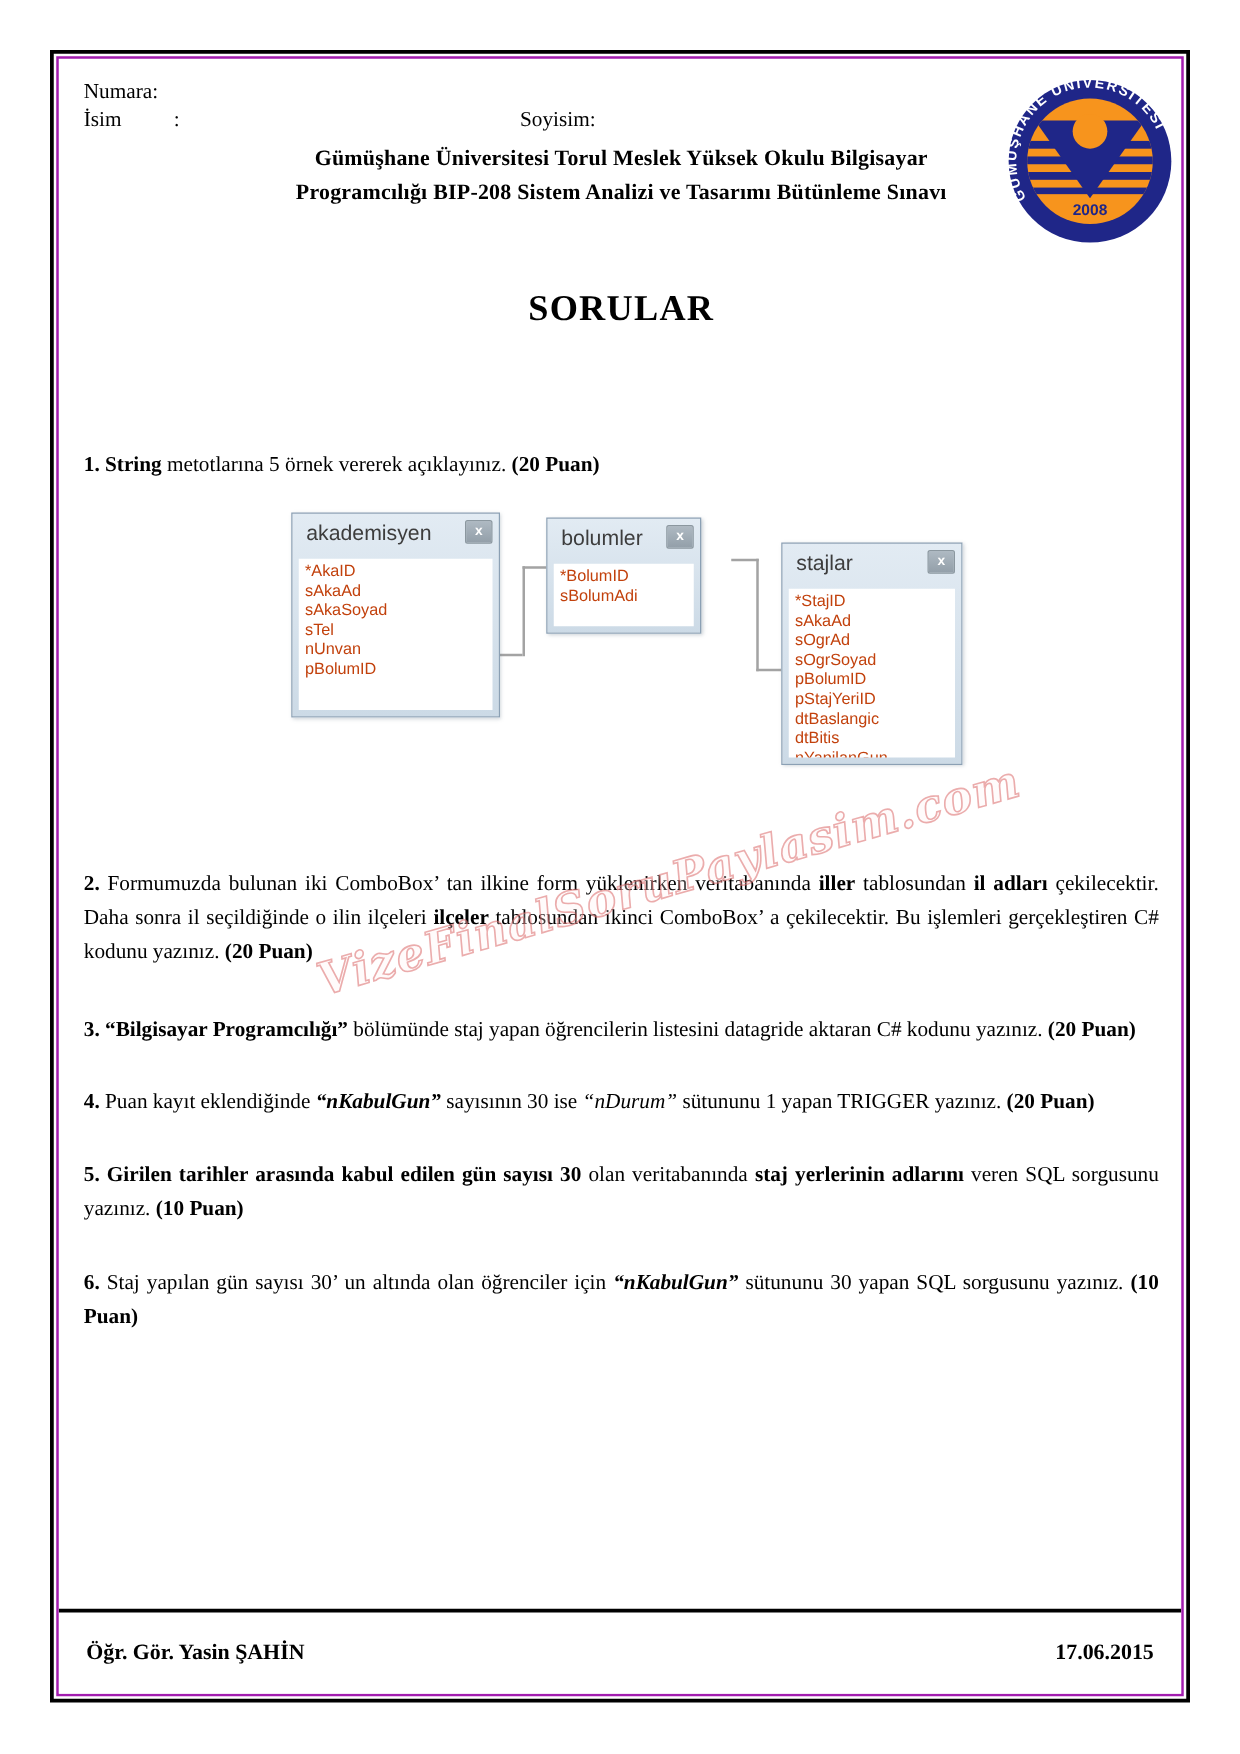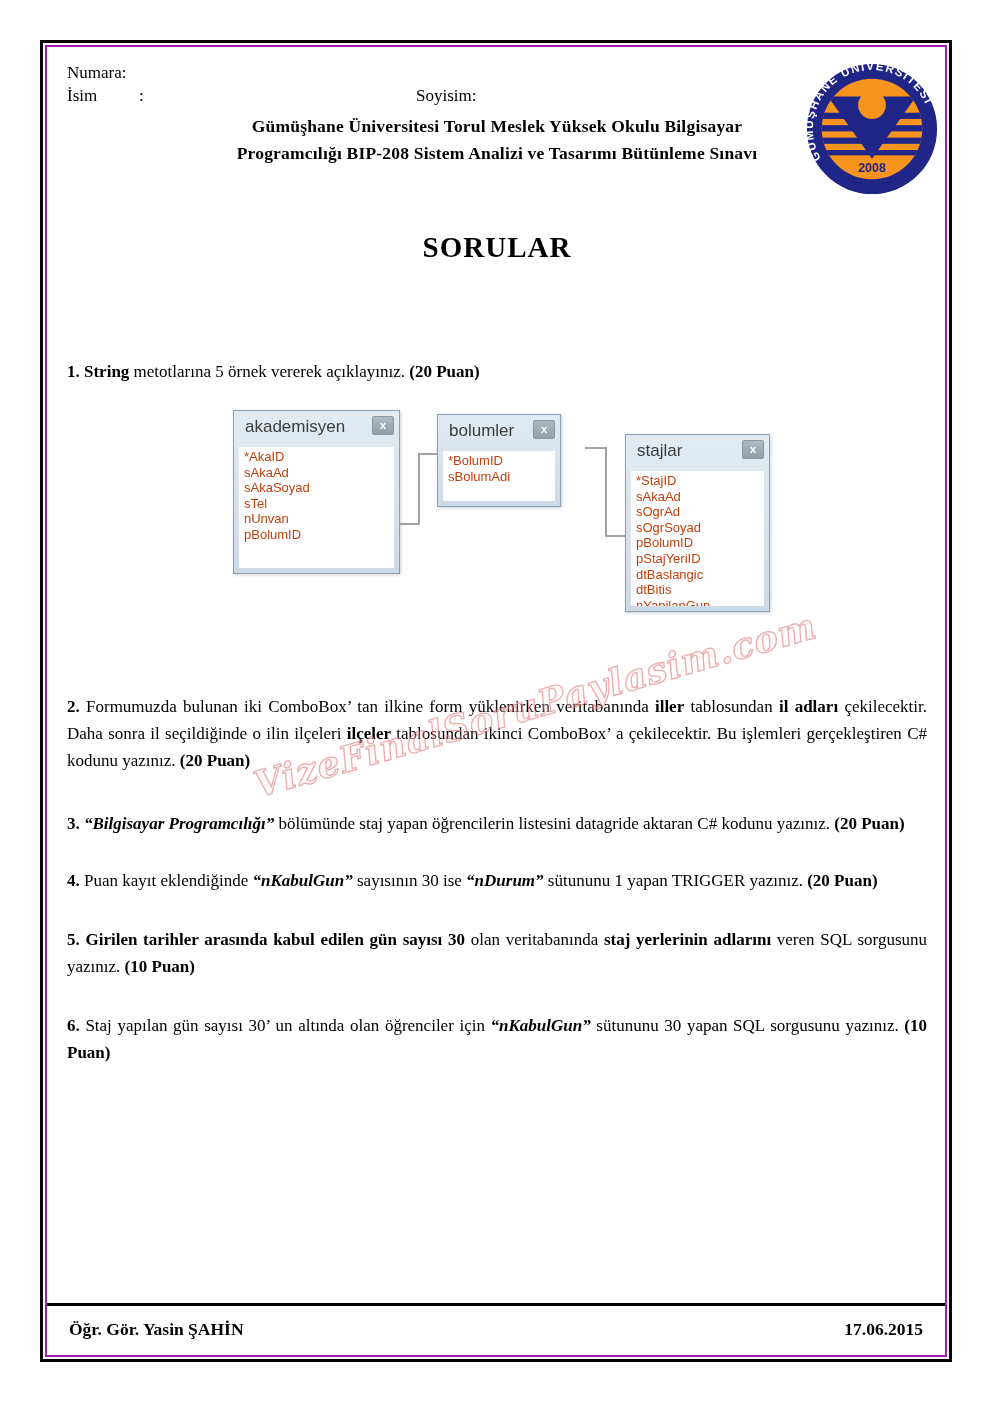--- a/index.html
+++ b/index.html
@@ -53,21 +53,21 @@
   .cB1 { left:518px; top:46px;  width:22px; height:2px; }
   .cB2 { left:538px; top:46px;  width:2px;  height:90px; }
   .cB3 { left:538px; top:134px; width:20px; height:2px; }
 
   .watermark { position:absolute; left:208px; top:717px; width:540px; height:42px; z-index:6;
             transform:rotate(-16deg); transform-origin:left center; pointer-events:none;
             font-family:"DejaVu Serif", serif; font-style:italic; font-weight:bold; font-size:36px;
             color:rgba(255,240,240,0.25); -webkit-text-stroke:1.3px rgba(219,105,105,0.55);
             letter-spacing:1px; white-space:nowrap; }
 
-  .footer { position:absolute; left:0; right:0; bottom:0; height:52px; border-top:3px solid #000;
+  .footer { position:absolute; left:0; right:0; bottom:0; height:68px; border-top:3px solid #000;
             display:flex; align-items:center; justify-content:space-between; padding:0 22px 2px 22px;
             font-weight:bold; font-size:17.5px; background:#fff;gap:44px; }
 </style>
 </head>
 <body>
 
 <div class="page">
   <div class="page-inner">
 
     <div class="content">
@@ -130,22 +130,22 @@
               <div class="field-row">dtBaslangic</div>
               <div class="field-row">dtBitis</div>
               <div class="field-row">nYapilanGun</div>
               <div class="field-row">nKabulGun</div>
               <div class="field-row">nDurum</div>
             </div>
         </div>
       </div>
 
       <p class="question" id="q2"><span style="font-weight: bold;">2. </span><span>Formumuzda bulunan iki ComboBox’ tan ilkine form yüklenirken veritabanında </span><span style="font-weight: bold;">iller</span><span> tablosundan </span><span style="font-weight: bold;">il adları</span><span> çekilecektir. Daha sonra il seçildiğinde o ilin ilçeleri </span><span style="font-weight: bold;">ilçeler</span><span> tablosundan ikinci ComboBox’ a çekilecektir. Bu işlemleri gerçekleştiren C# kodunu yazınız. </span><span style="font-weight: bold;">(20 Puan)</span></p>
-      <p class="question" id="q3"><span style="font-weight: bold;">3. </span><span style="font-weight: bold; font-style: italic;">“Bilgisayar Programcılığı”</span><span> bölümünde staj yapan öğrencilerin listesini datagride aktaran C# kodunu yazınız. </span><span style="font-weight: bold;">(20 Puan)</span></p>
-      <p class="question" id="q4"><span style="font-weight: bold;">4. </span><span> Puan kayıt eklendiğinde </span><span style="font-weight: bold; font-style: italic;">“nKabulGun”</span><span> sayısının 30 ise </span><span style="font-weight: bold; font-style: italic;">“nDurum”</span><span> sütununu 1 yapan TRIGGER yazınız. </span><span style="font-weight: bold;">(20 Puan)</span></p>
+      <p class="question" id="q3"><span style="font-weight: bold;">3. </span><span style="font-weight: bold; ">“Bilgisayar Programcılığı”</span><span> bölümünde staj yapan öğrencilerin listesini datagride aktaran C# kodunu yazınız. </span><span style="font-weight: bold;">(20 Puan)</span></p>
+      <p class="question" id="q4"><span style="font-weight: bold;">4. </span><span> Puan kayıt eklendiğinde </span><span style="font-weight: bold; font-style: italic;">“nKabulGun”</span><span> sayısının 30 ise </span><span style="font-weight: normal; font-style: italic;">“nDurum”</span><span> sütununu 1 yapan TRIGGER yazınız. </span><span style="font-weight: bold;">(20 Puan)</span></p>
       <p class="question" id="q5"><span style="font-weight: bold;">5. </span><span style="font-weight: bold;">Girilen tarihler arasında kabul edilen gün sayısı 30</span><span> olan veritabanında </span><span style="font-weight: bold;">staj yerlerinin adlarını</span><span> veren SQL sorgusunu yazınız. </span><span style="font-weight: bold;">(10 Puan)</span></p>
       <p class="question" id="q6"><span style="font-weight: bold;">6. </span><span>Staj yapılan gün sayısı 30’ un altında olan öğrenciler için </span><span style="font-weight: bold; font-style: italic;">“nKabulGun”</span><span> sütununu 30 yapan SQL sorgusunu yazınız. </span><span style="font-weight: bold;">(10 Puan)</span></p>
     </div>
 
     <div class="logo-wrap">
       <svg viewBox="-70 -70 140 140" width="134" height="134">
         <circle cx="0" cy="0" r="68" fill="#1f2688"></circle>
         <circle cx="0" cy="0" r="52.5" fill="#f7941d"></circle>
         <clipPath id="discClip">
             <circle cx="0" cy="0" r="52.5"></circle>

